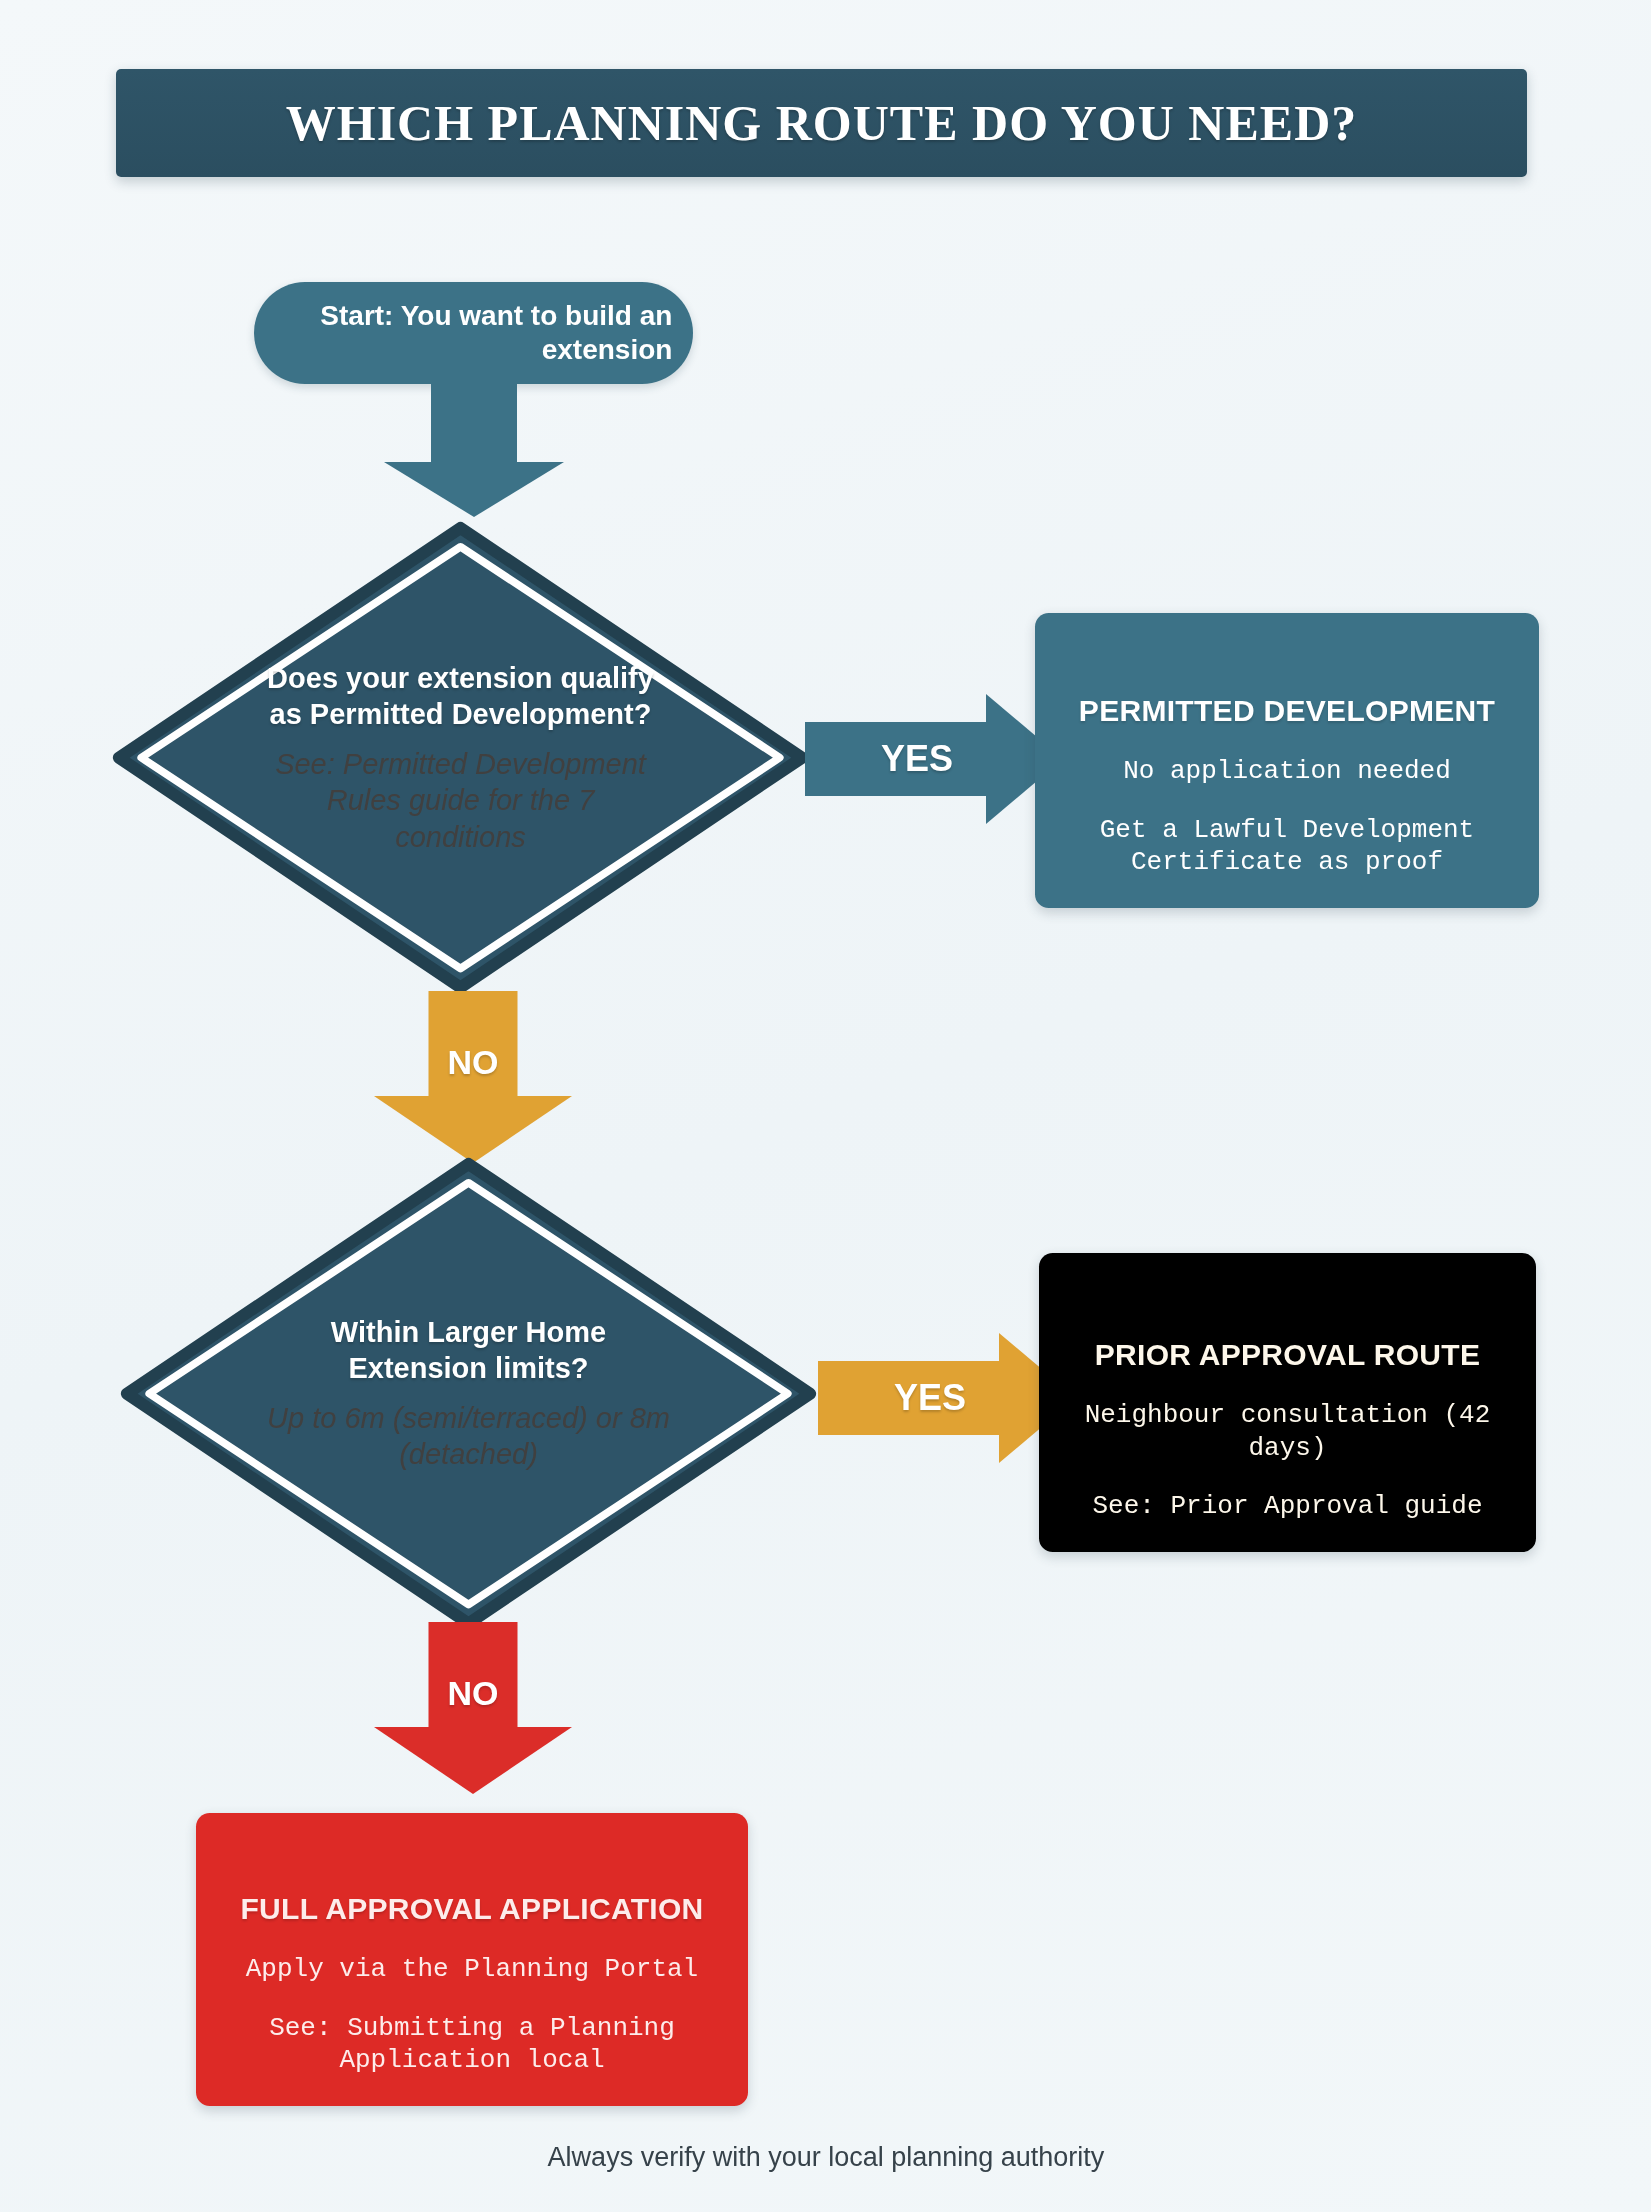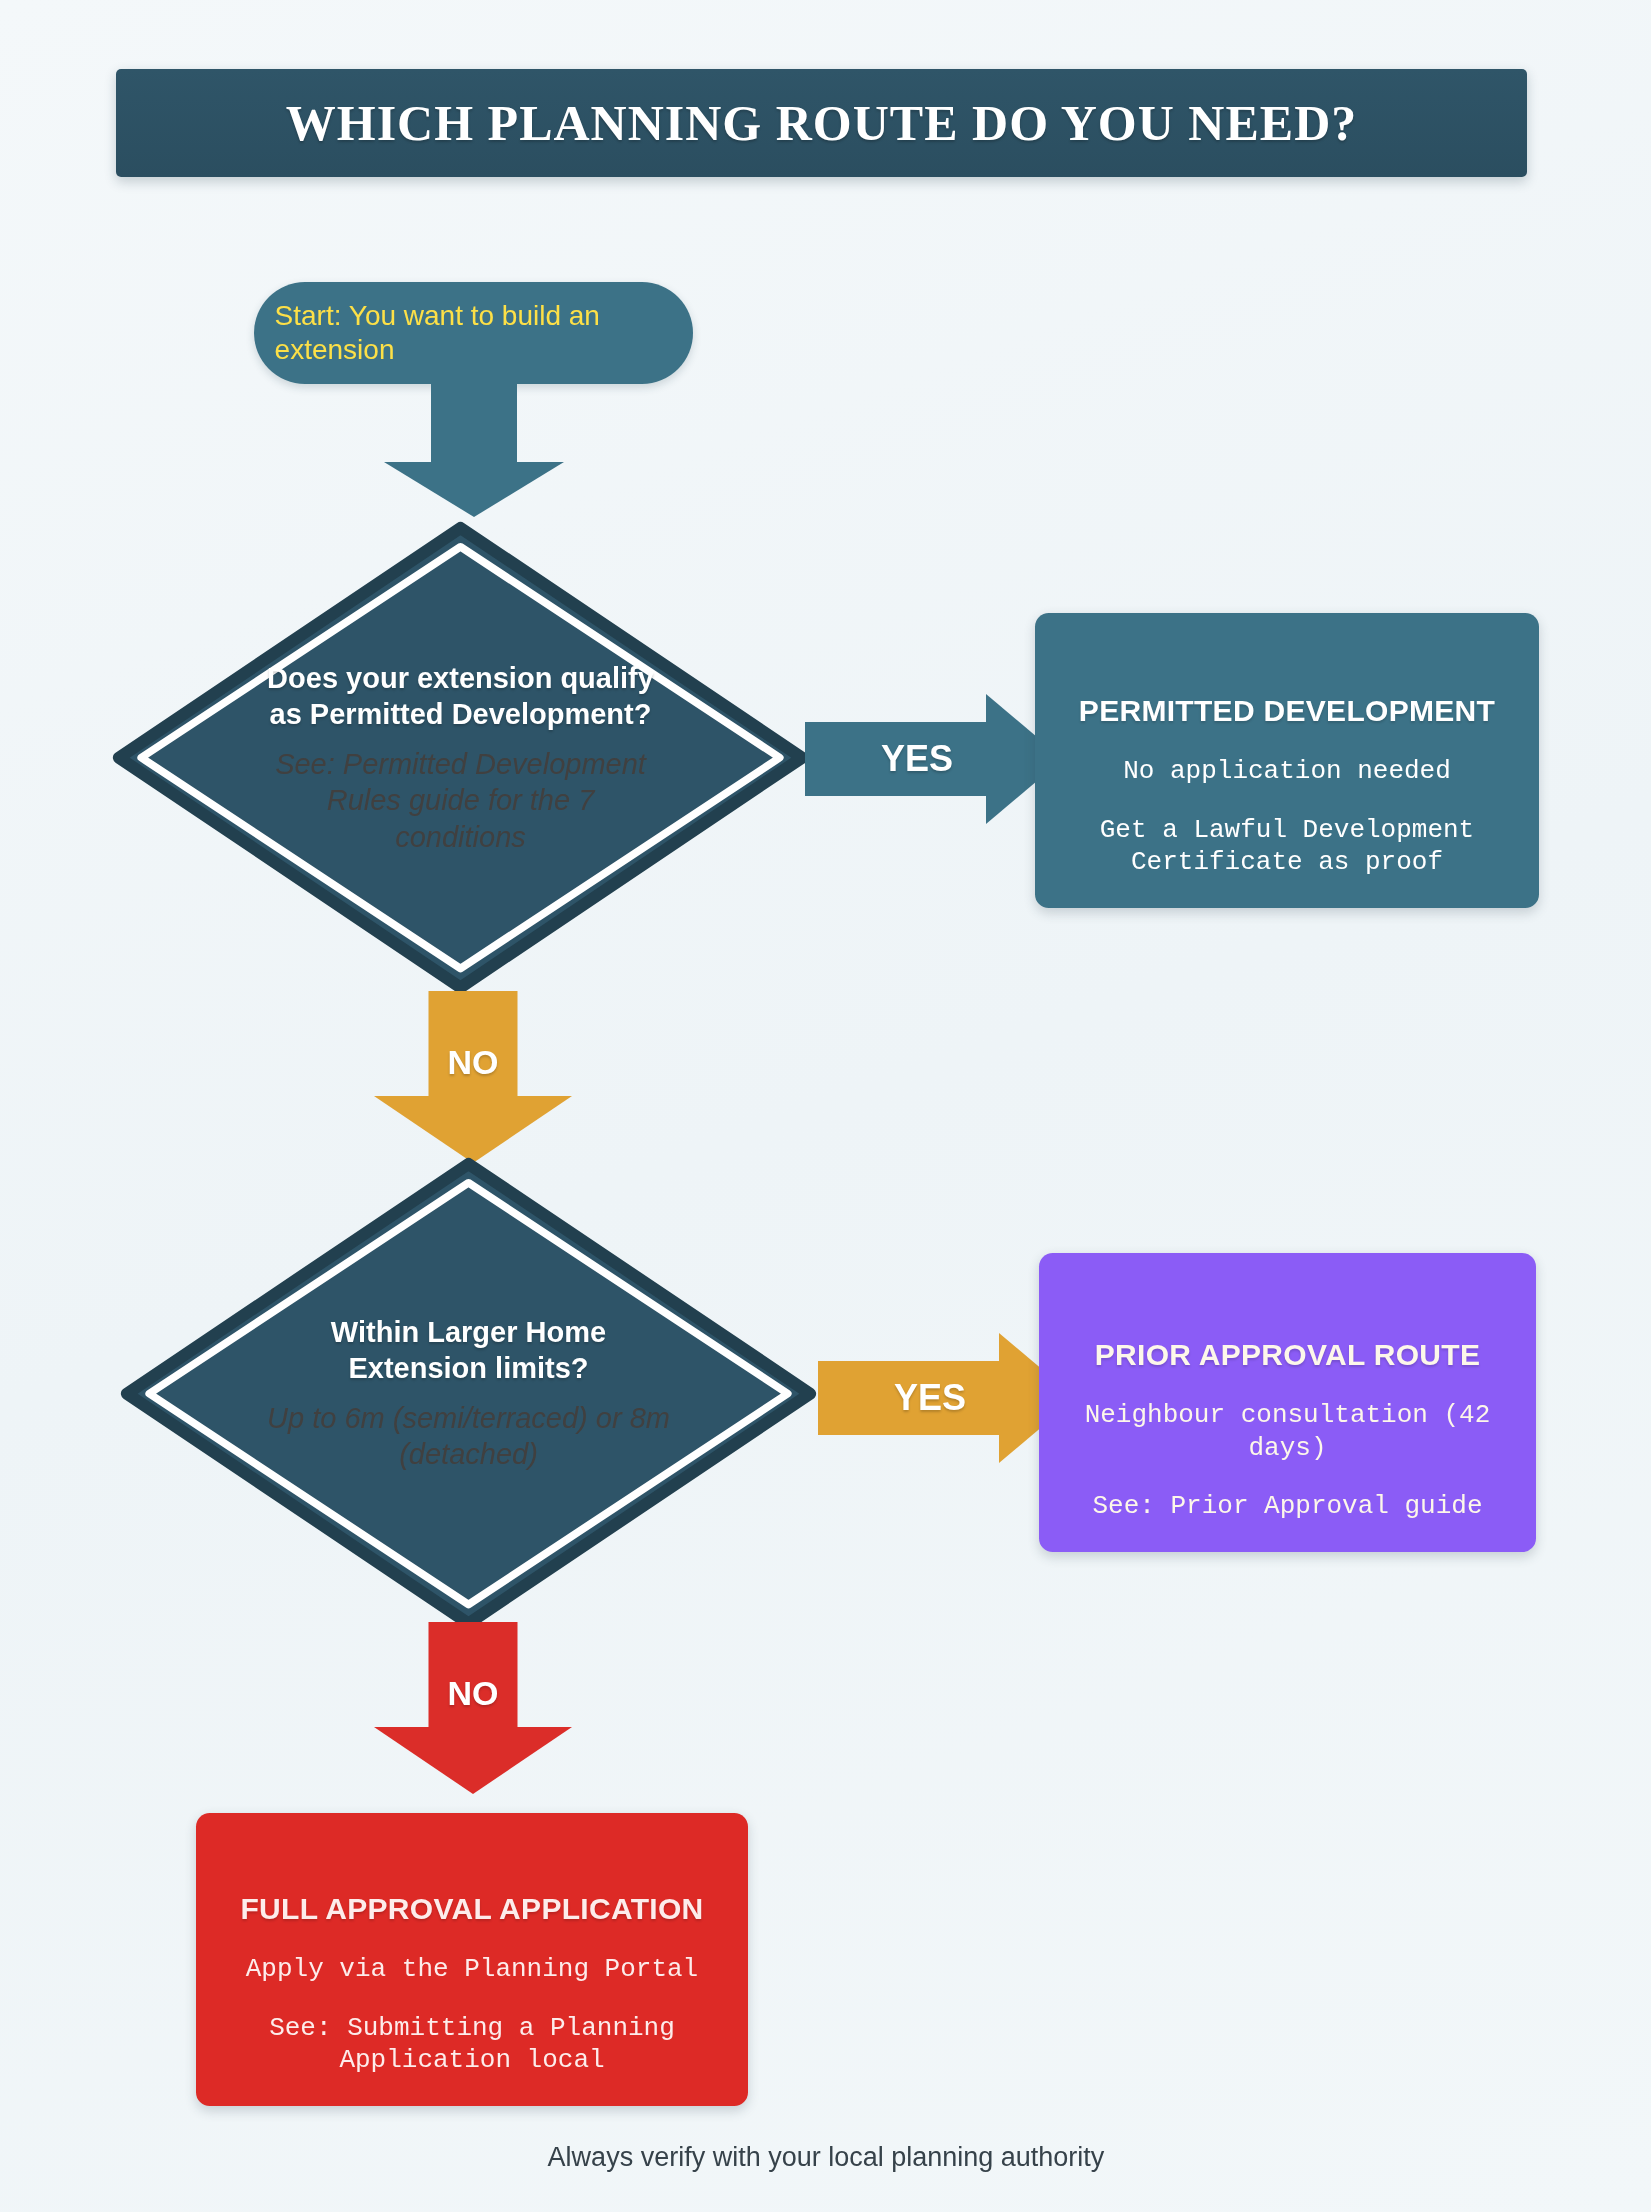--- a/index.html
+++ b/index.html
@@ -50,25 +50,25 @@
     background: #3c7287;
     border-radius: 51px;
     box-shadow: 0 3.4px 8.6px rgba(30,60,75,0.18);
     display: flex;
     align-items: center;
     justify-content: center;
     box-sizing: border-box;
     padding: 0 20.6px;
   }
   .start-bubble span {
-    color: #fde047;
+    color: #ffffff;
     font-size: 28px;
-    font-weight: normal;
+    font-weight: bold;
     line-height: 1.22;
-    text-align: left;
+    text-align: right;
   }
 
   
   .arrow-down {
     position: absolute;
     display: flex;
     align-items: center;
     justify-content: center;
   }
   .arrow-down .shaft {
@@ -240,21 +240,21 @@
     width: 504px;
     height: 295px;
     background: #3c7287;
     color: #ffffff;
   }
   #box-prior-approval {
     left: 1039px;
     top: 1253px;
     width: 497px;
     height: 299px;
-    background: #8b5cf6;
+    background: #000000;
     color: #fdf7ea;
   }
   #box-full-planning {
     left: 196px;
     top: 1813px;
     width: 552px;
     height: 293px;
     background: #dd2a26;
     color: #fdeceb;
   }

